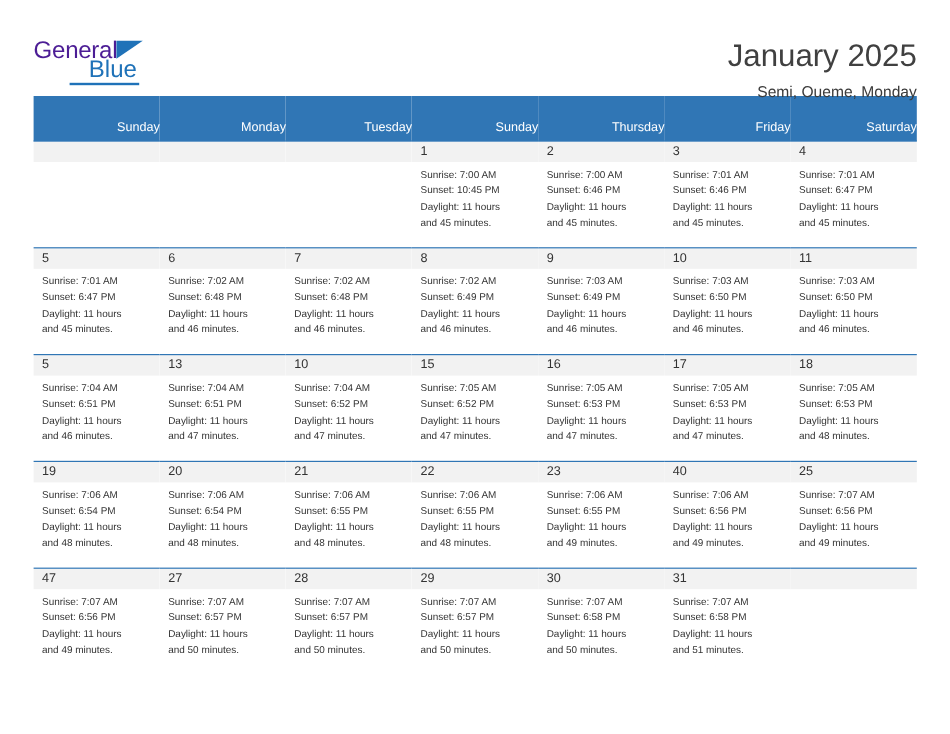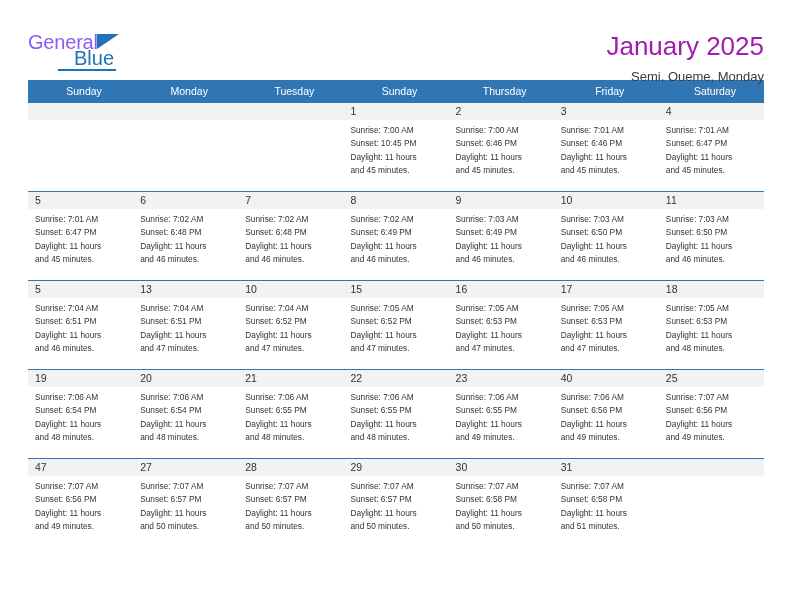--- a/index.html
+++ b/index.html
@@ -26,21 +26,21 @@
     height: 72px;
   }
   .logo {
     position: relative;
     width: 120px;
     height: 48px;
     line-height: 1;
   }
   .logo-general {
     font-size: 20px;
-    color: #8b5cf6;
+    color: #4c1d95;
     letter-spacing: -0.2px;
     display: inline-block;
   }
   .logo-tri {
     display: inline-block;
     width: 0; height: 0;
     border-left: 22px solid #1f72b8;
     border-bottom: 15px solid transparent;
     vertical-align: top;
     margin-left: -1px;
@@ -57,21 +57,21 @@
     display: block;
     width: 58px;
     height: 2px;
     background: #1f72b8;
     margin-left: 30px;
     margin-top: 1px;
   }
   .title-wrap { text-align: right; }
   .cal-title {
     font-size: 26px;
-    color: #a21caf;
+    color: #404040;
     font-weight: normal;
     line-height: 1.1;
     margin: 0;
   }
   .cal-subtitle {
     font-size: 13px;
     color: #3b3b3b;
     margin-top: 8px;
   }
 
@@ -80,22 +80,22 @@
     width: 736px;
     margin-top: 8px;
     border-collapse: collapse;
     table-layout: fixed;
   }
   .calendar th {
     background: #3076b5;
     color: #ffffff;
     font-size: 10.5px;
     font-weight: normal;
-    text-align: center;
-    padding: 5px 0 5px 7px;
+    text-align: right;
+    padding: 20px 0 5px 7px;
     height: 21px;
   }
   .calendar td {
     width: 105px;
     height: 89px;
     vertical-align: top;
     padding: 0;
     border-top: 1px solid #3076b5;
     background: #ffffff;
   }

